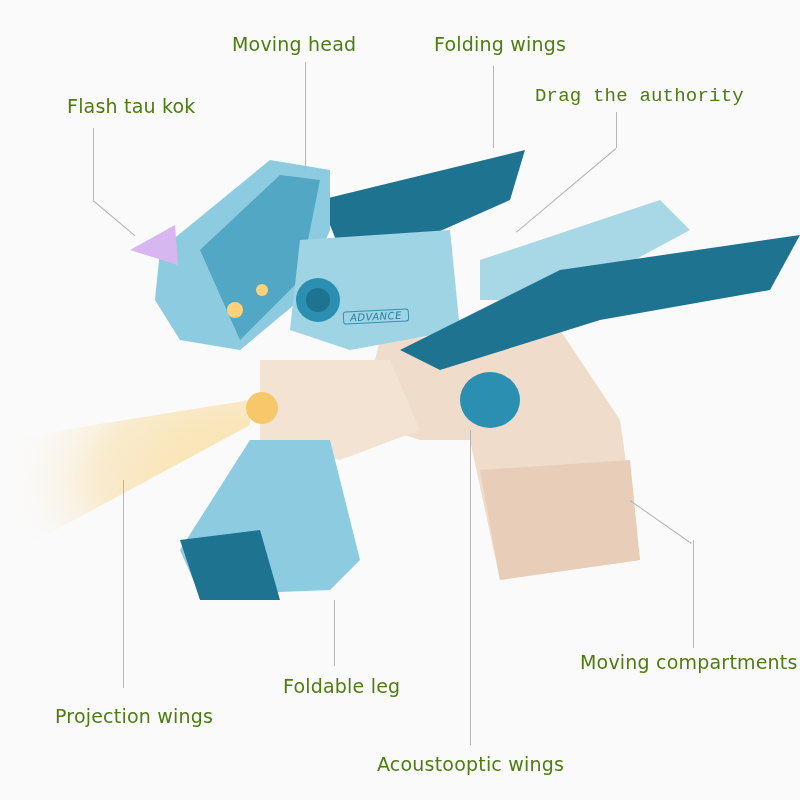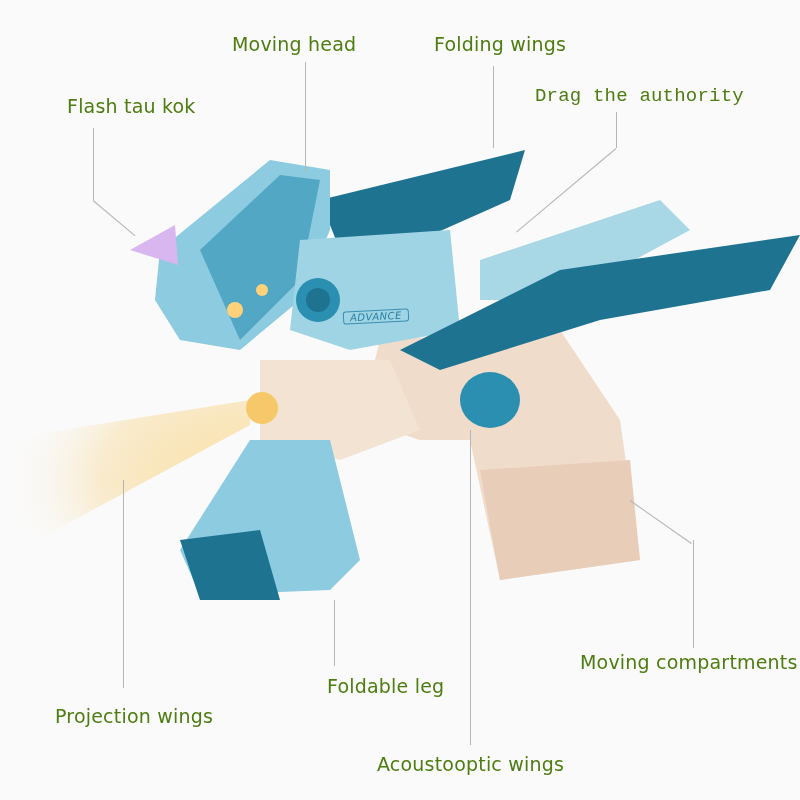--- a/index.html
+++ b/index.html
@@ -69,15 +69,15 @@
 <div class="line" style="left:630px;top:500px;width:75px;height:1px;transform:rotate(35deg);transform-origin:left;"></div>
 <div class="line" style="left:334px;top:600px;width:1px;height:66px;"></div>
 <div class="line" style="left:123px;top:480px;width:1px;height:208px;"></div>
 <div class="line" style="left:470px;top:430px;width:1px;height:315px;"></div>
 
 <div class="label" style="left:232px;top:33px;">Moving head</div>
 <div class="label" style="left:434px;top:33px;">Folding wings</div>
 <div class="label" style="left:27px;top:95px;margin-left:40px;">Flash tau kok</div>
 <div class="label" style="left:535px;top:85px;font-family:Liberation Mono, monospace;">Drag the authority</div>
 <div class="label" style="left:580px;top:651px;">Moving compartments</div>
-<div class="label" style="left:283px;top:675px;margin-left:44px;">Foldable leg</div>
+<div class="label" style="left:283px;top:675px;">Foldable leg</div>
 <div class="label" style="left:55px;top:705px;">Projection wings</div>
 <div class="label" style="left:377px;top:753px;">Acoustooptic wings</div>
 
 </body></html>

